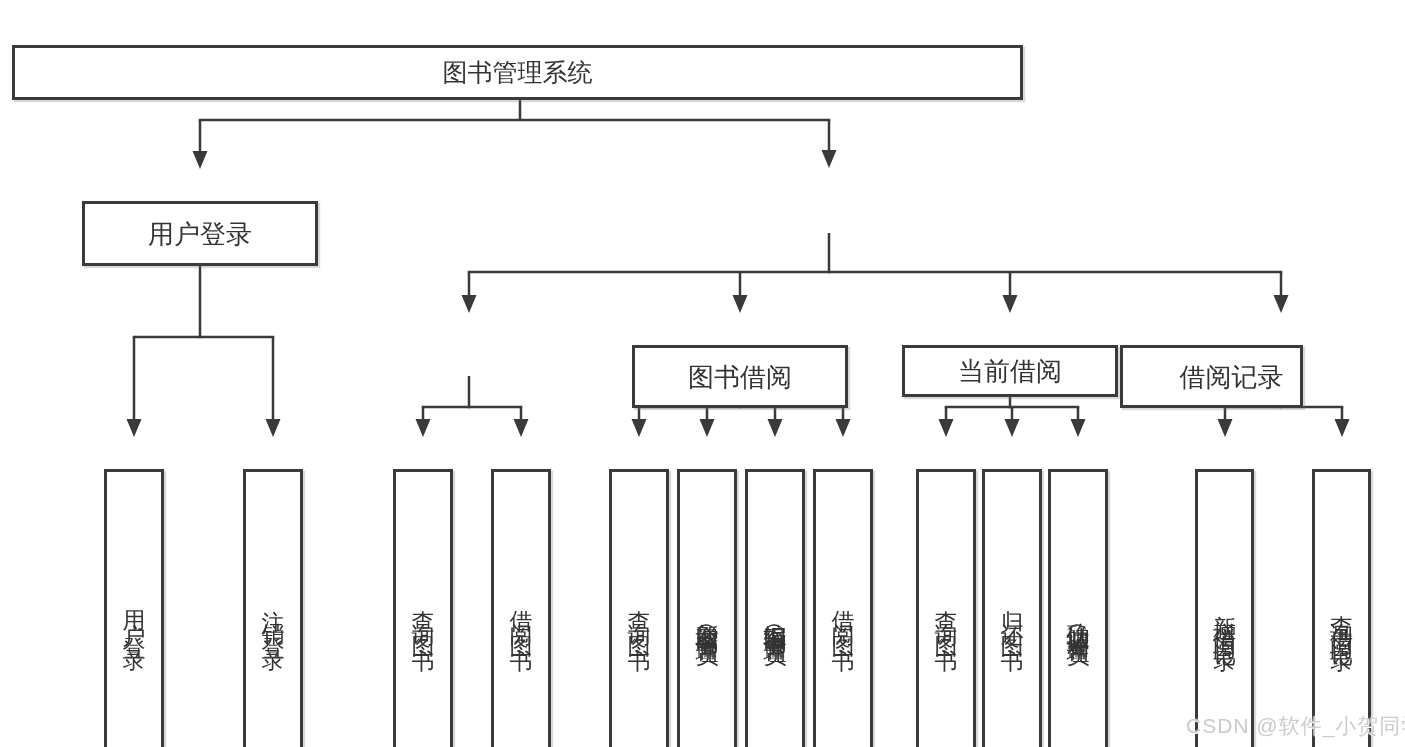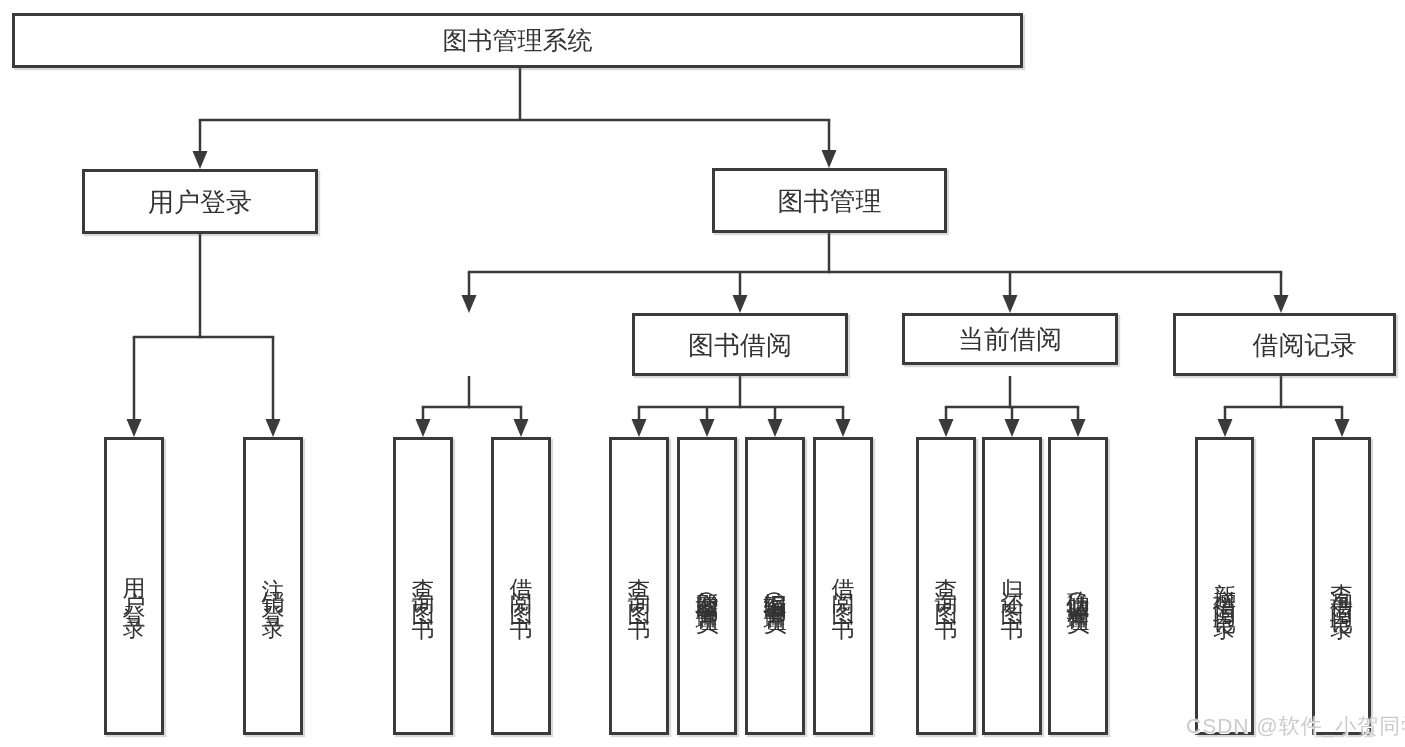--- a/index.html
+++ b/index.html
@@ -15,20 +15,21 @@
     position:absolute;
     box-sizing:border-box;
     background:#ffffff;
     border:3px solid #3a3a3a;
     box-shadow:2px 2px 1px rgba(120,120,120,0.28);
     display:flex;align-items:center;justify-content:center;
     color:#333333;
     font-size:26px;
     line-height:1;
     white-space:nowrap;
+    margin-top:32px;
   }
   .node--root{font-size:25px;}
   .node--v{
     writing-mode:vertical-rl;
     text-orientation:mixed;
     font-size:23px;
     white-space:normal;
   }
   .ls-4{letter-spacing:13px;}
   .ls-6{letter-spacing:7px;}
@@ -111,25 +112,24 @@
       <path d="M1004.5 419 H1019.5 L1012 437 Z"></path>
       <path d="M1070.5 419 H1085.5 L1078 437 Z"></path>
       <path d="M1217.5 419 H1232.5 L1225 437 Z"></path>
       <path d="M1334.5 419 H1349.5 L1342 437 Z"></path>
     </g>
   </svg>
 
   <div class="node node--root" style="left:12px;top:13px;width:1011px;height:55px;">图书管理系统</div>
 
   <div class="node" style="left:82px;top:169px;width:236px;height:65px;">用户登录</div>
-  <div class="node" style="left:712px;top:168px;width:235px;height:65px;">图书管理</div>
 
   <div class="node" style="left:632px;top:313px;width:216px;height:63px;text-align:right;">图书借阅</div>
   <div class="node" style="left:902px;top:313px;width:216px;height:52px;">当前借阅</div>
-  <div class="node" style="left:1173px;top:313px;width:223px;height:63px;padding-left:40px;">借阅记录</div>
+  <div class="node" style="left:1120px;top:313px;width:183px;height:63px;padding-left:40px;">借阅记录</div>
 
   <div class="node node--v ls-4" style="left:104px;top:437px;width:60px;height:298px;">用户登录</div>
   <div class="node node--v ls-4" style="left:243px;top:437px;width:60px;height:298px;">注销登录</div>
 
   <div class="node node--v ls-4" style="left:393px;top:437px;width:60px;height:298px;">查询图书</div>
   <div class="node node--v ls-4" style="left:491px;top:437px;width:60px;height:298px;">借阅图书</div>
 
   <div class="node node--v ls-4" style="left:609px;top:437px;width:60px;height:298px;">查询图书</div>
   <div class="node node--v ls-10" style="left:677px;top:437px;width:60px;height:298px;">新增图书（管理员）</div>
   <div class="node node--v ls-10" style="left:745px;top:437px;width:60px;height:298px;">编辑图书（管理员）</div>

